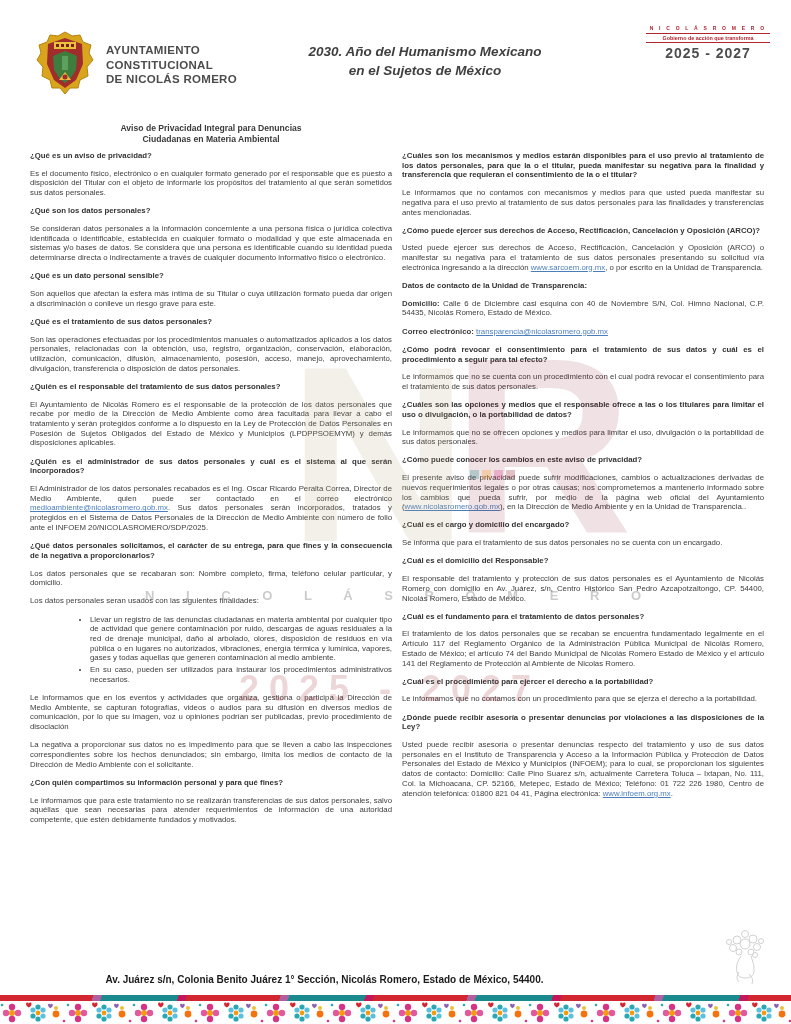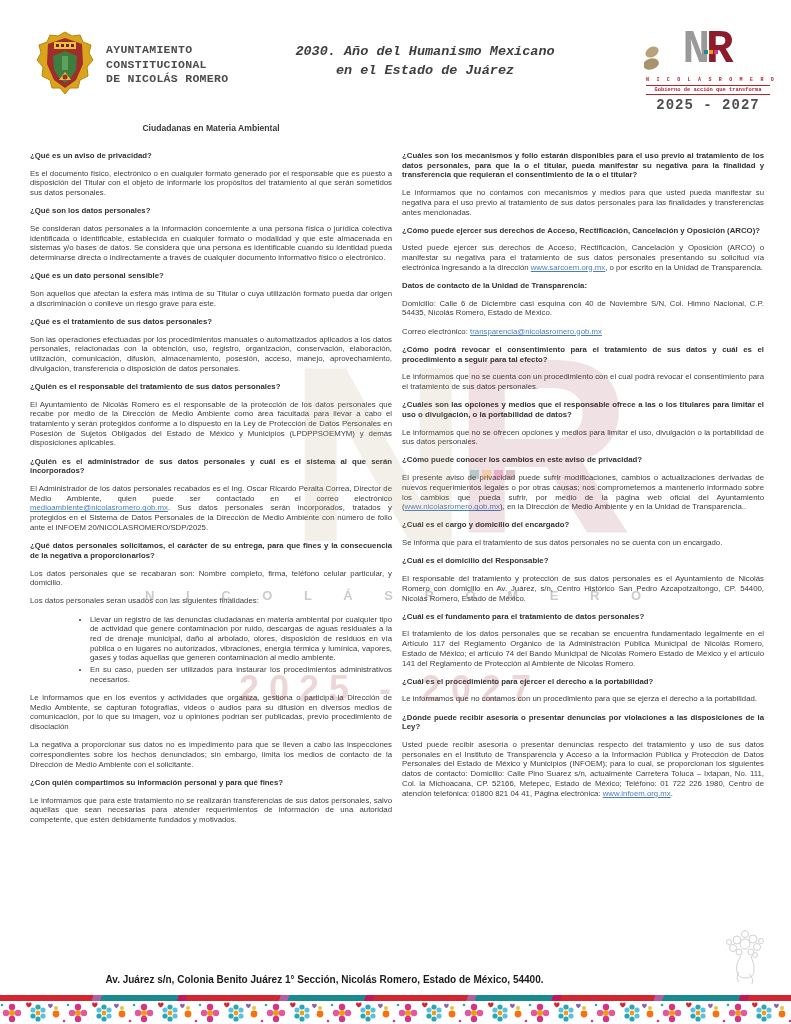--- a/index.html
+++ b/index.html
@@ -1,19 +1,19 @@
 <!DOCTYPE html>
 <html><head>
 <meta charset="utf-8">
 <style>
   html,body{margin:0;padding:0;background:#e8e8e8;}
   .page{position:relative;width:791px;height:1024px;background:#ffffff;margin:0 auto;
         font-family:"Liberation Sans",sans-serif;overflow:hidden;}
   
-  .hdr{position:absolute;top:0;left:0;width:791px;height:120px;z-index:2;font-family:Liberation Mono, monospace;}
+  .hdr{position:absolute;top:0;left:0;width:791px;height:120px;z-index:2;}
   .shield{position:absolute;left:36px;top:30px;}
   .org{position:absolute;left:106px;top:43px;font-size:11.5px;line-height:14.5px;
        font-weight:700;color:#4c4c4c;letter-spacing:.3px;}
   .slogan{position:absolute;left:280px;top:42px;width:290px;text-align:center;
           font-style:italic;font-weight:700;font-size:13.5px;line-height:19px;color:#3f3f3f;}
   .nrlogo{position:absolute;left:646px;top:24px;width:124px;text-align:center;}
   .nr-letters{position:relative;height:52px;line-height:52px;font-weight:800;font-size:46px;}
   .nr-n{color:#9a9a9a;letter-spacing:-4px;}
   .nr-r{color:#8c1c2c;}
   .nr-leaf{position:absolute;left:-2px;top:12px;}
@@ -25,21 +25,21 @@
   .nr-period{font-size:14px;font-weight:800;color:#4d4d4d;margin-top:2px;letter-spacing:1px;}
   
   .doc-title{position:absolute;top:123px;left:30px;width:362px;text-align:center;z-index:2;
              font-weight:700;font-size:8.6px;line-height:11px;color:#3a3a3a;}
   .cols{position:absolute;top:150px;left:30px;width:734px;display:flex;z-index:2;}
   .col{width:362px;font-size:7.8px;line-height:9.7px;color:#3d3d3d;text-align:justify;}
   .col.left{margin-right:10px;}
   .col.right{padding-top:0px;}
   .q{font-weight:700;color:#333;margin:1px 0 8px 0;text-align:justify;}
   .para{margin:0 0 8.5px 0;}
-  .b{font-weight:400;}
+  .b{font-weight:700;}
   .lnk{color:#4a7ebb;text-decoration:underline;}
   ul.blist{margin:0 0 8.5px 46px;padding-left:14px;}
   ul.blist li{margin-bottom:2px;}
   
   .wm{position:absolute;inset:0;z-index:3;pointer-events:none;}
   .wm-bigN{position:absolute;left:288px;top:330px;font-size:250px;font-weight:800;
            color:rgba(183,162,122,0.16);line-height:250px;}
   .wm-bigR{position:absolute;left:452px;top:322px;font-size:250px;font-weight:800;
            color:rgba(140,28,44,0.13);line-height:250px;}
   .wm-dots{position:absolute;left:470px;top:470px;display:flex;gap:3px;}
@@ -80,45 +80,32 @@
     </div>
 
     <div class="org">
       <div>AYUNTAMIENTO</div>
       <div>CONSTITUCIONAL</div>
       <div>DE NICOLÁS ROMERO</div>
     </div>
 
     <div class="slogan">
       <div>2030. Año del Humanismo Mexicano</div>
-      <div>en el Estado de Juárez</div>
+      <div>en el Sujetos de México</div>
     </div>
 
     <div class="nrlogo">
-      <div class="nr-letters">
-        <span class="nr-leaf">
-          <svg width="22" height="30" viewBox="0 0 22 30">
-            <ellipse cx="8" cy="8" rx="7" ry="5" transform="rotate(-30 8 8)" fill="#b7a27a"></ellipse>
-            <ellipse cx="7" cy="20" rx="8" ry="5.5" transform="rotate(-15 7 20)" fill="#a8936c"></ellipse>
-          </svg>
-        </span>
-        <span class="nr-n">N</span><span class="nr-r">R</span>
-        <span class="nr-mosaic">
-          <i style="background:#1b8a8f"></i>
-            <i style="background:#f39c12"></i>
-            <i style="background:#d63384"></i>
-        </span>
-      </div>
       <div class="nr-name">N I C O L Á S   R O M E R O</div>
       <div class="nr-tag">Gobierno de acción que transforma</div>
       <div class="nr-period">2025 - 2027</div>
     </div>
   </div>
 
   <div class="doc-title">
+    <div>Aviso de Privacidad Integral para Denuncias</div>
     <div>Ciudadanas en Materia Ambiental</div>
   </div>
 
   <div class="cols">
     <div class="col left" id="col-left">
         <div class="q">¿Qué es un aviso de privacidad?</div>
         <p class="para"><span>Es el documento físico, electrónico o en cualquier formato generado por el responsable que es puesto a disposición del Titular con el objeto de informarle los propósitos del tratamiento al que serán sometidos sus datos personales.</span></p>
         <div class="q">¿Qué son los datos personales?</div>
         <p class="para"><span>Se consideran datos personales a la información concerniente a una persona física o jurídica colectiva identificada o identificable, establecida en cualquier formato o modalidad y que este almacenada en sistemas y/o bases de datos. Se considera que una persona es identificable cuando su identidad pueda determinarse directa o indirectamente a través de cualquier documento informativo físico o electrónico.</span></p>
         <div class="q">¿Qué es un dato personal sensible?</div>
@@ -135,21 +122,21 @@
         <ul class="blist">
           <li>Llevar un registro de las denuncias ciudadanas en materia ambiental por cualquier tipo de actividad que genere contaminación por ruido, descargas de aguas residuales a la red de drenaje municipal, daño al arbolado, olores, disposición de residuos en vía pública o en lugares no autorizados, vibraciones, energía térmica y lumínica, vapores, gases y todas aquellas que generen contaminación al medio ambiente.</li>
           <li>En su caso, pueden ser utilizados para instaurar los procedimientos administrativos necesarios.</li>
         </ul>
         <p class="para"><span>Le informamos que en los eventos y actividades que organiza, gestiona o  participa la Dirección de Medio Ambiente, se capturan fotografías, videos o audios para su difusión en diversos medios de comunicación, por lo que su imagen, voz u opiniones podrían ser publicadas, previo procedimiento de disociación</span></p>
         <p class="para"><span>La negativa a proporcionar sus datos no es impedimento para que se lleven a cabo las inspecciones correspondientes sobre los hechos denunciados; sin embargo, limita los medios de contacto de la  Dirección de Medio Ambiente con el solicitante.</span></p>
         <div class="q">¿Con quién compartimos su información personal y para qué fines?</div>
         <p class="para"><span>Le informamos que para este tratamiento no se realizarán transferencias de sus datos personales, salvo aquéllas que sean necesarias para atender requerimientos de información de una autoridad competente, que estén debidamente fundados y motivados.</span></p>
       </div>
     <div class="col right" id="col-right">
-        <div class="q">¿Cuáles son los mecanismos y folio estarán disponibles para el uso previo al tratamiento de los datos personales, para que la o el titular, pueda manifestar su negativa para la finalidad y transferencia que requieran el consentimiento de la o el titular?</div>
+        <div class="q">¿Cuáles son los mecanismos y medios estarán disponibles para el uso previo al tratamiento de los datos personales, para que la o el titular, pueda manifestar su negativa para la finalidad y transferencia que requieran el consentimiento de la o el titular?</div>
         <p class="para"><span>Le informamos que no contamos con mecanismos y medios para que usted pueda manifestar su negativa para el uso previo al tratamiento de sus datos personales para las finalidades y transferencias antes mencionadas.</span></p>
         <div class="q">¿Cómo puede ejercer sus derechos de Acceso, Rectificación, Cancelación y Oposición (ARCO)?</div>
         <p class="para"><span>Usted puede ejercer sus derechos de Acceso, Rectificación, Cancelación y Oposición (ARCO) o manifestar su negativa para el tratamiento de sus datos personales presentando su solicitud vía electrónica ingresando a la dirección </span><a href="#" class="lnk">www.sarcoem.org.mx</a><span>, o por escrito en la Unidad de Transparencia.</span></p>
         <div class="q">Datos de contacto de la Unidad de Transparencia:</div>
         <p class="para"><span class="b">Domicilio:</span><span> Calle 6 de Diciembre casi esquina con 40 de Noviembre S/N, Col. Himno Nacional, C.P. 54435, Nicolás Romero, Estado de México.</span></p>
         <p class="para"><span class="b">Correo electrónico: </span><a href="#" class="lnk">transparencia@nicolasromero.gob.mx</a></p>
         <div class="q">¿Cómo podrá revocar el consentimiento para el tratamiento de sus datos y cuál es el procedimiento a seguir para tal efecto?</div>
         <p class="para"><span>Le informamos que no se cuenta con un procedimiento con el cual podrá revocar el consentimiento para el tratamiento de sus datos personales.</span></p>
         <div class="q">¿Cuáles son las opciones y medios que el responsable ofrece a las o los titulares para limitar el uso o divulgación, o la portabilidad de datos?</div>
         <p class="para"><span>Le informamos que no se ofrecen opciones y medios para limitar el uso, divulgación o la portabilidad de sus datos personales.</span></p>

